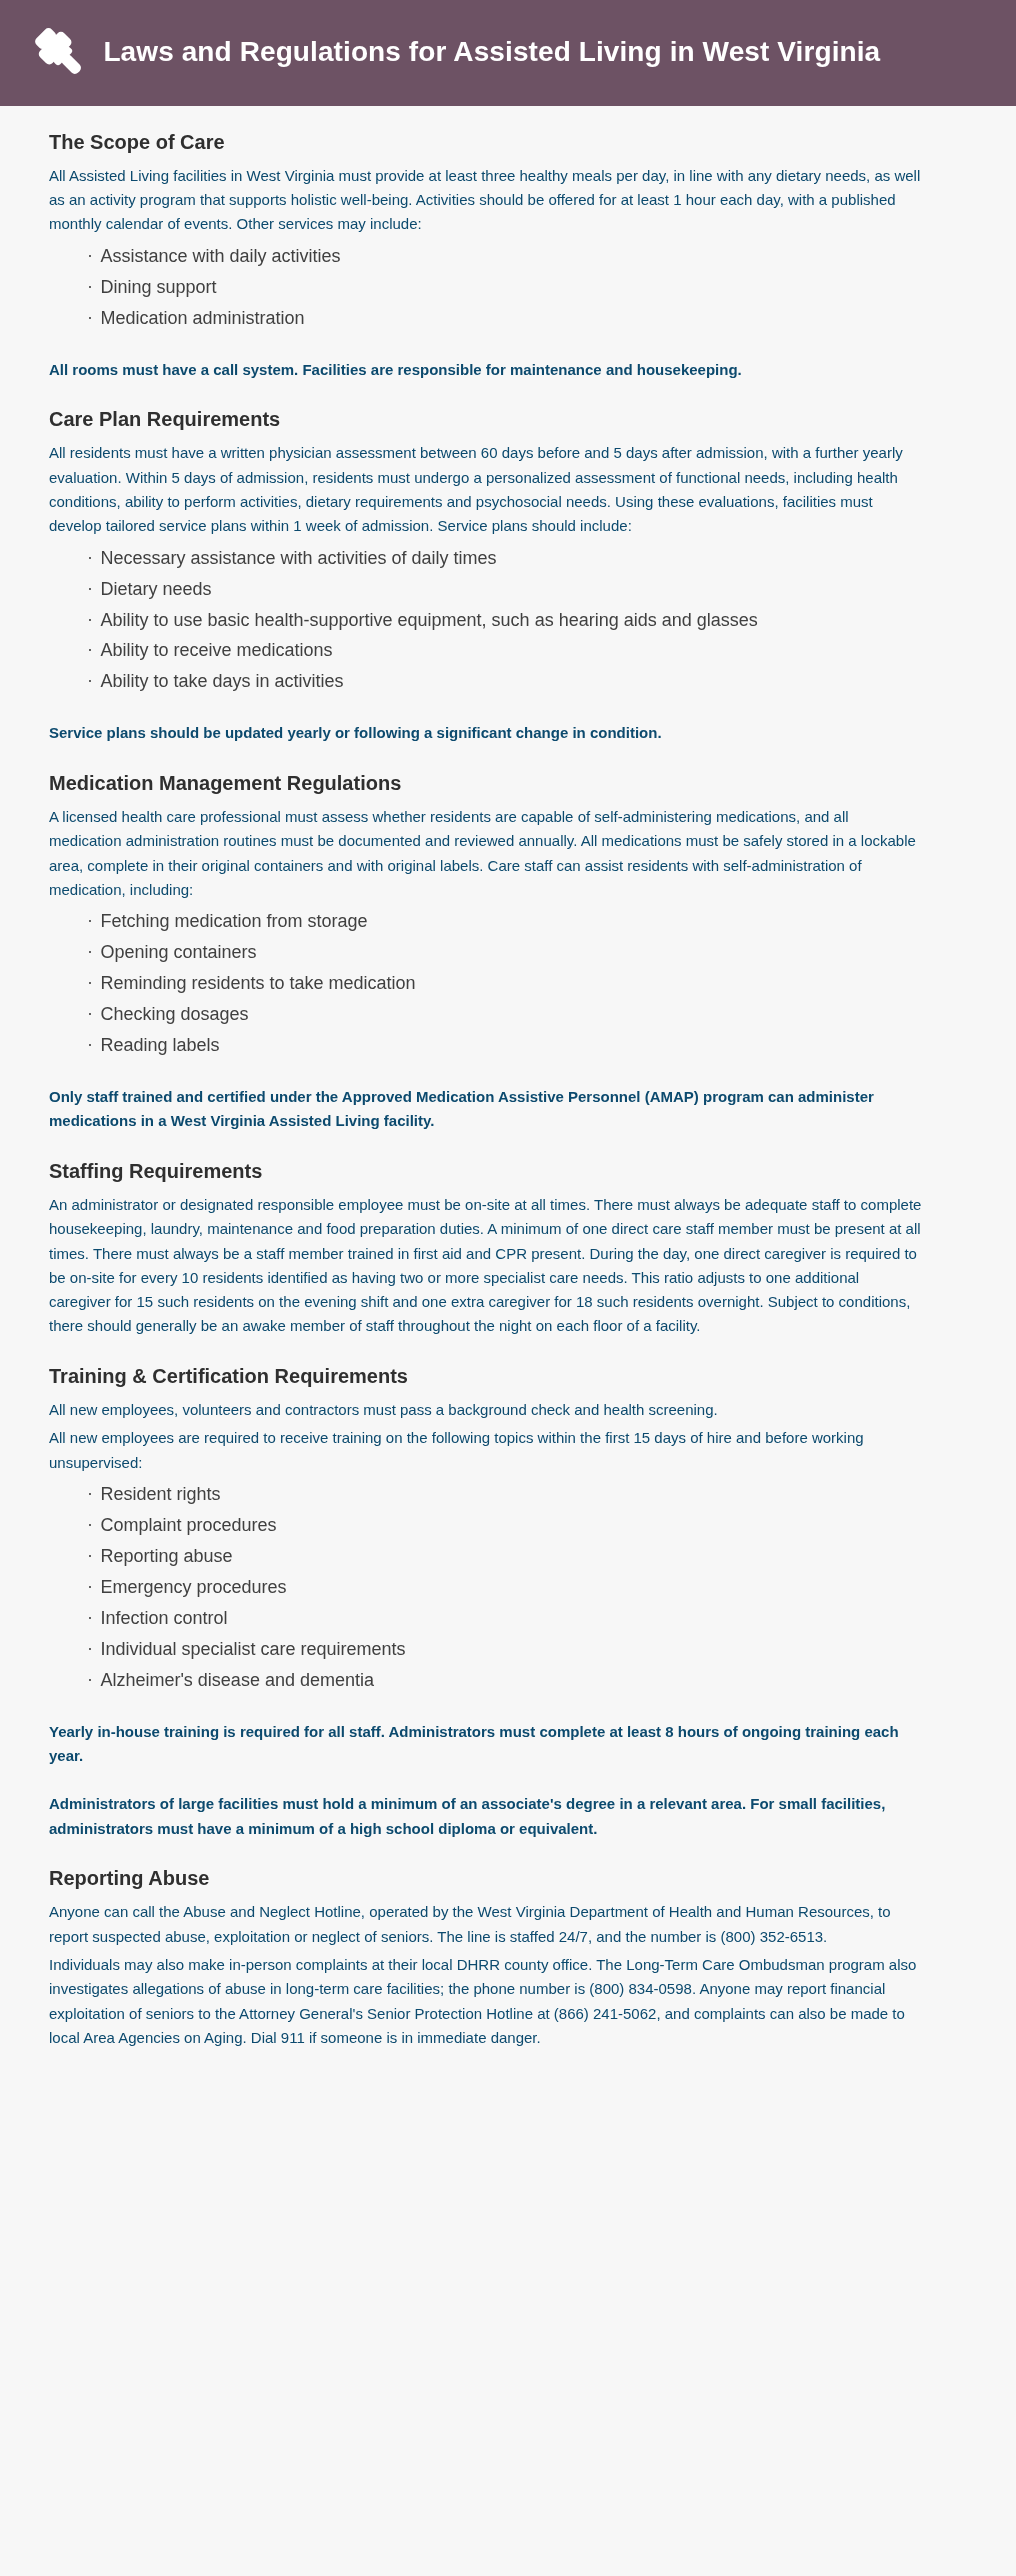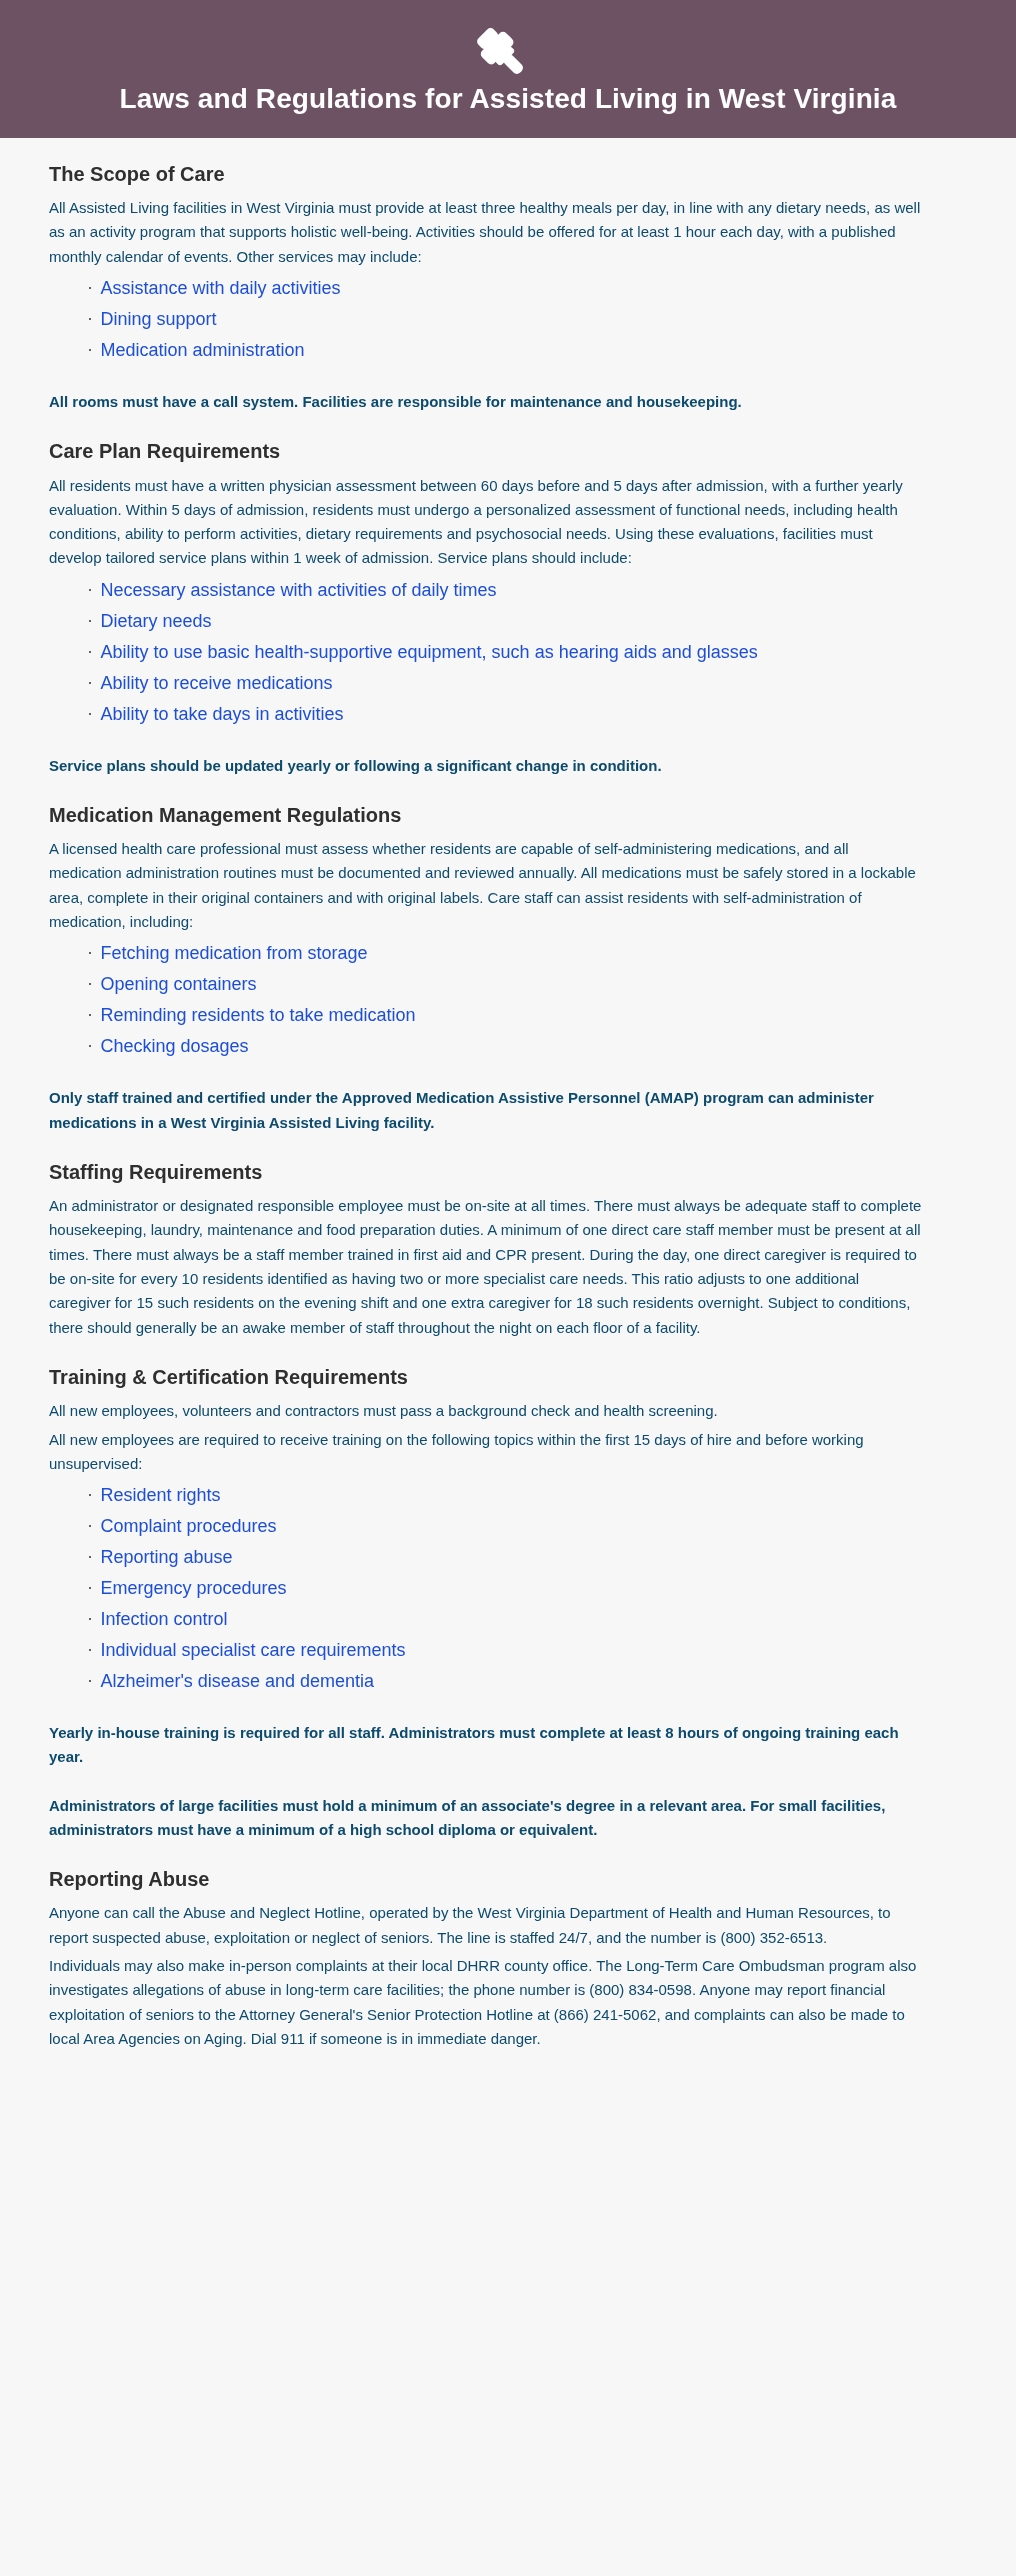--- a/index.html
+++ b/index.html
@@ -16,21 +16,20 @@
     -webkit-font-smoothing: antialiased;
   }
 
   
   .header {
     background: #6d5264;
     display: flex;
     align-items: center;
     padding: 21.6px 29px 23px 29px;
     min-height: 102px;
-    flex-direction: column;
   }
   .header-icon {
     flex: 0 0 auto;
     width: 61px;
     height: 61px;
     display: flex;
     align-items: center;
     justify-content: center;
     margin-right: 13.4px;
   }
@@ -69,21 +68,21 @@
   .para.gap-before { margin-top: 24px; font-weight: bold; }
 
   ul.bullets {
     list-style: none;
     margin: 0 0 13.4px 0;
     padding: 0 0 0 38px;
   }
   ul.bullets li {
     font-size: 18px;
     line-height: 1.72;
-    color: #1d4ed8;
+    color: #404040;
     position: relative;
     padding-left: 13.4px;
   }
   ul.bullets li::before {
     content: "\00b7";
     position: absolute;
     left: 0;
     top: -1px;
     font-size: 18px;
     color: #4a4a4a;
@@ -133,20 +132,21 @@
   </section>
 
   <section class="section">
     <h2 class="section-heading">Medication Management Regulations</h2>
     <p class="para tight">A licensed health care professional must assess whether residents are capable of self-administering medications, and all medication administration routines must be documented and reviewed annually. All medications must be safely stored in a lockable area, complete in their original containers and with original labels. Care staff can assist residents with self-administration of medication, including:</p>
     <ul class="bullets">
       <li>Fetching medication from storage</li>
       <li>Opening containers</li>
       <li>Reminding residents to take medication</li>
       <li>Checking dosages</li>
+      <li>Reading labels</li>
     </ul>
     <p class="para gap-before">Only staff trained and certified under the Approved Medication Assistive Personnel (AMAP) program can administer medications in a West Virginia Assisted Living facility.</p>
   </section>
 
   <section class="section">
     <h2 class="section-heading">Staffing Requirements</h2>
     <p class="para">An administrator or designated responsible employee must be on-site at all times. There must always be adequate staff to complete housekeeping, laundry, maintenance and food preparation duties. A minimum of one direct care staff member must be present at all times. There must always be a staff member trained in first aid and CPR present. During the day, one direct caregiver is required to be on-site for every 10 residents identified as having two or more specialist care needs. This ratio adjusts to one additional caregiver for 15 such residents on the evening shift and one extra caregiver for 18 such residents overnight. Subject to conditions, there should generally be an awake member of staff throughout the night on each floor of a facility.</p>
   </section>
 
   <section class="section">

